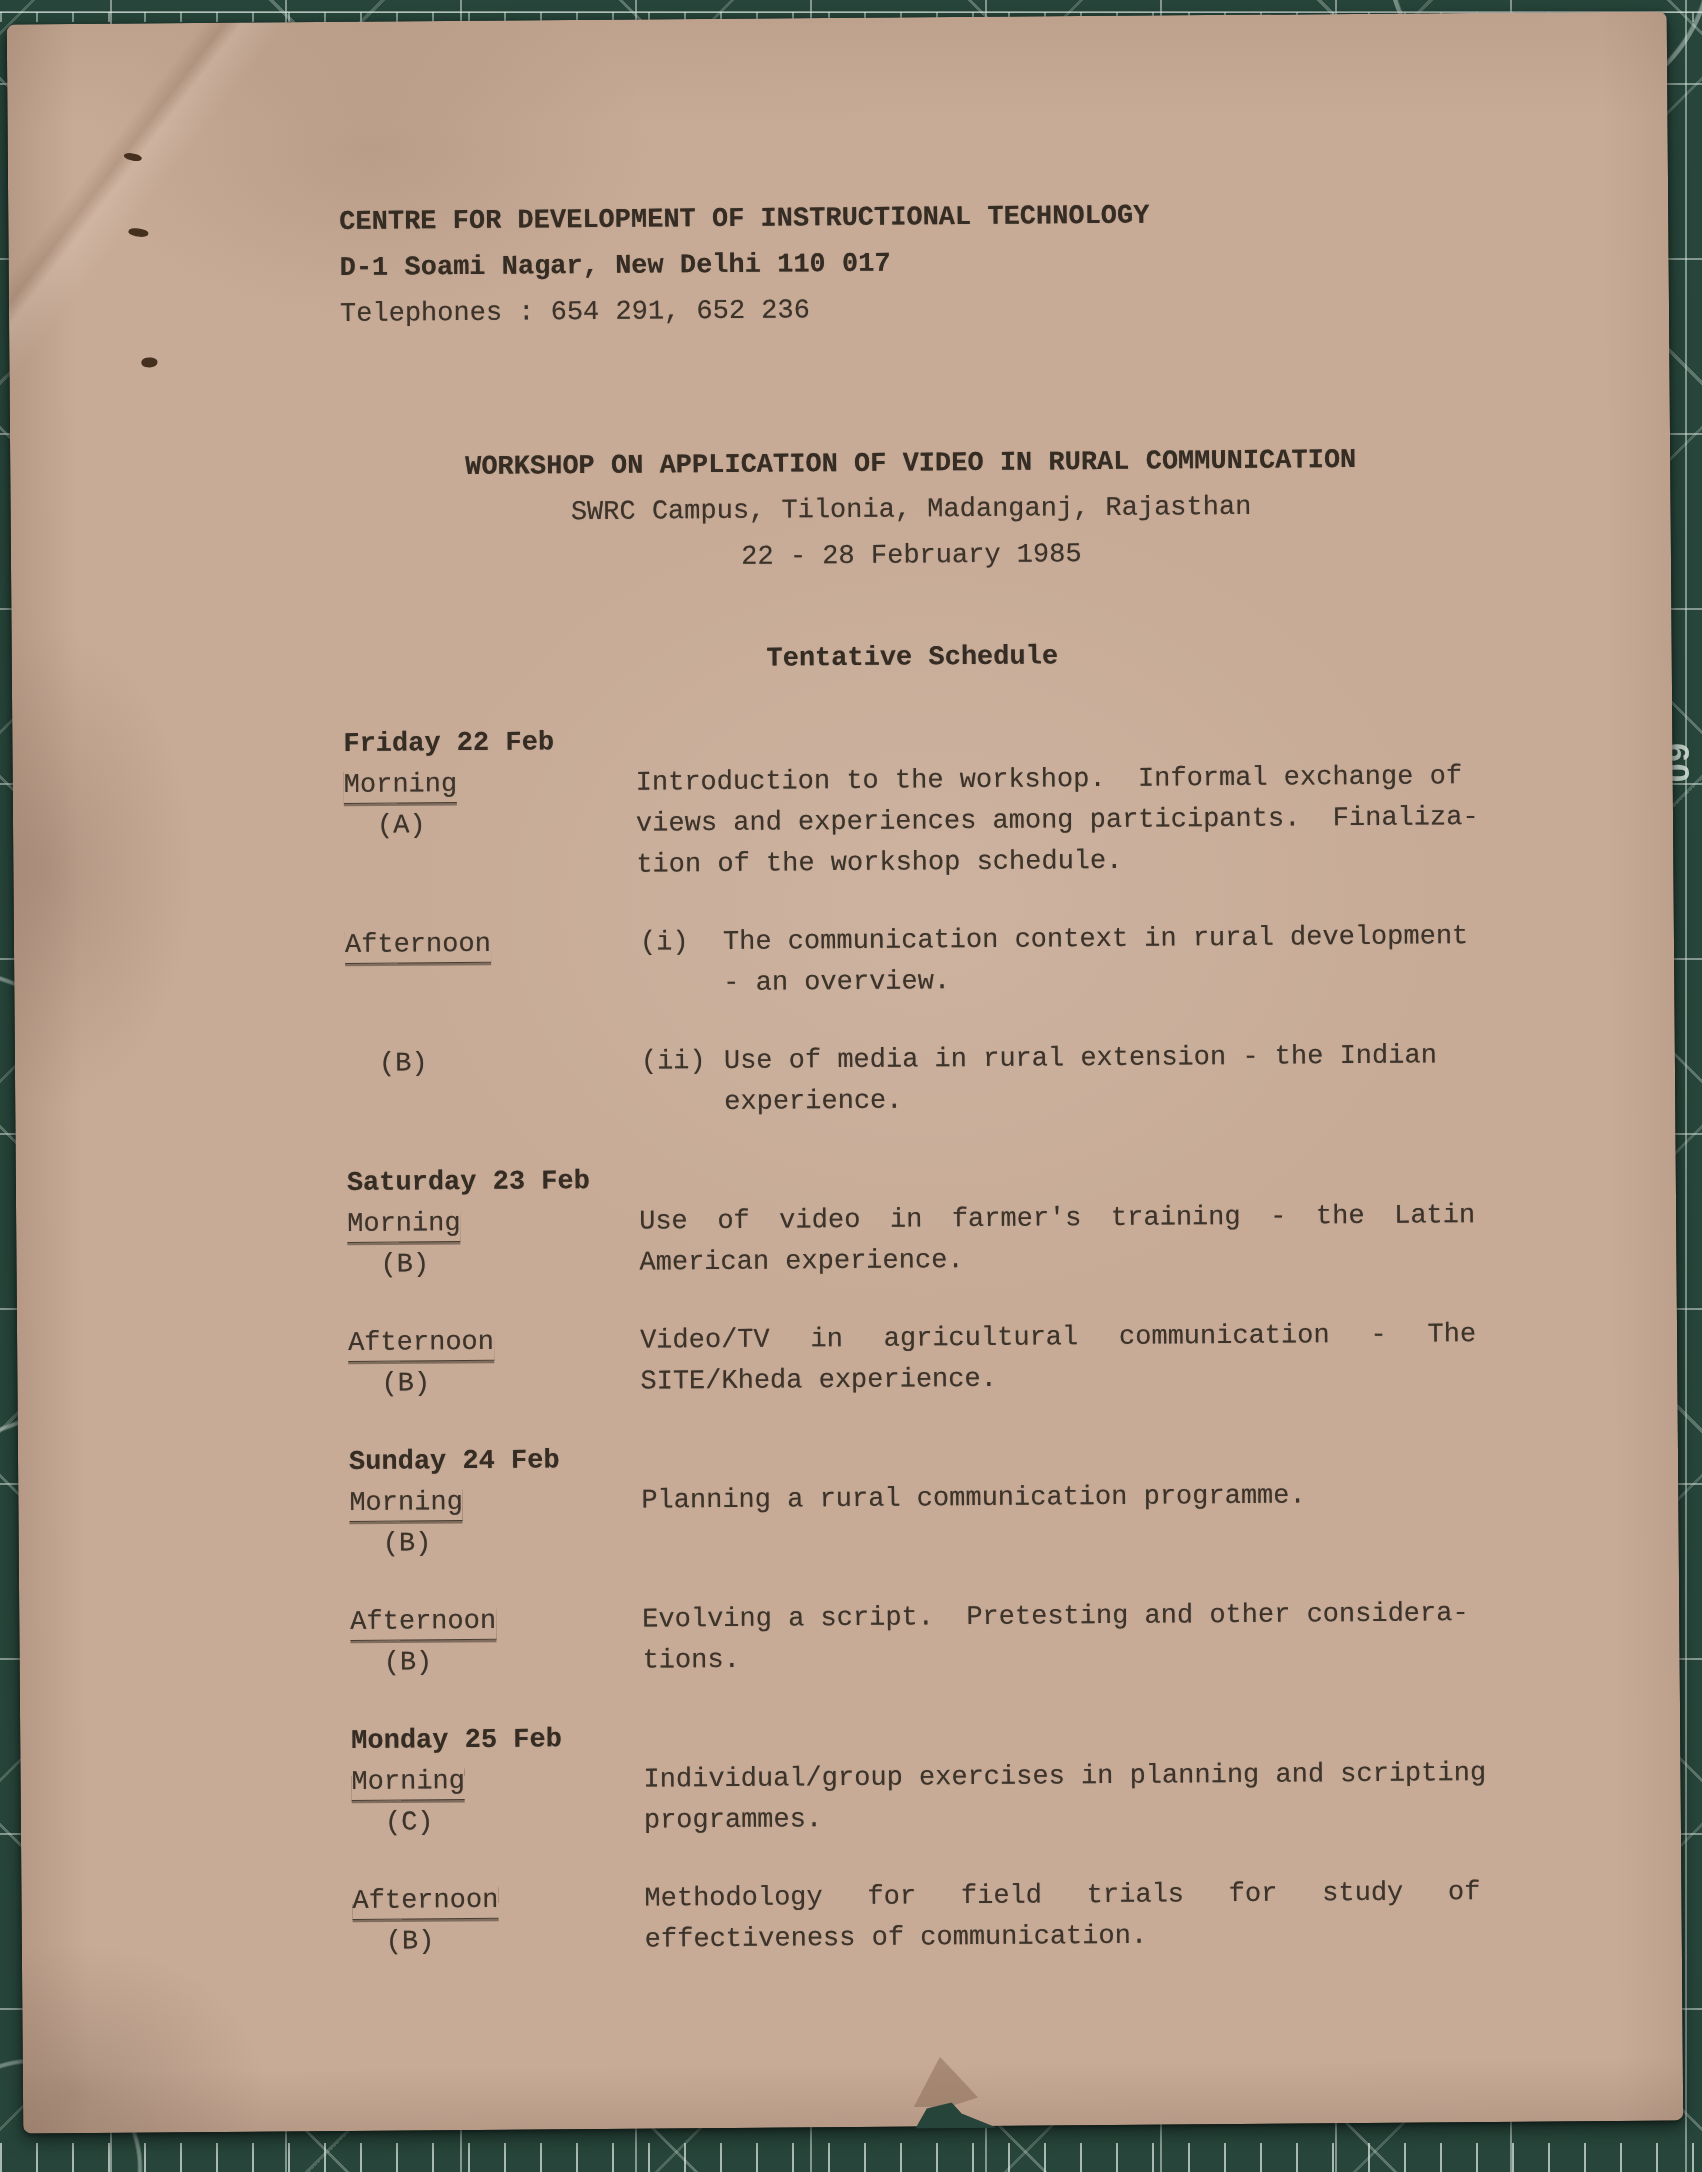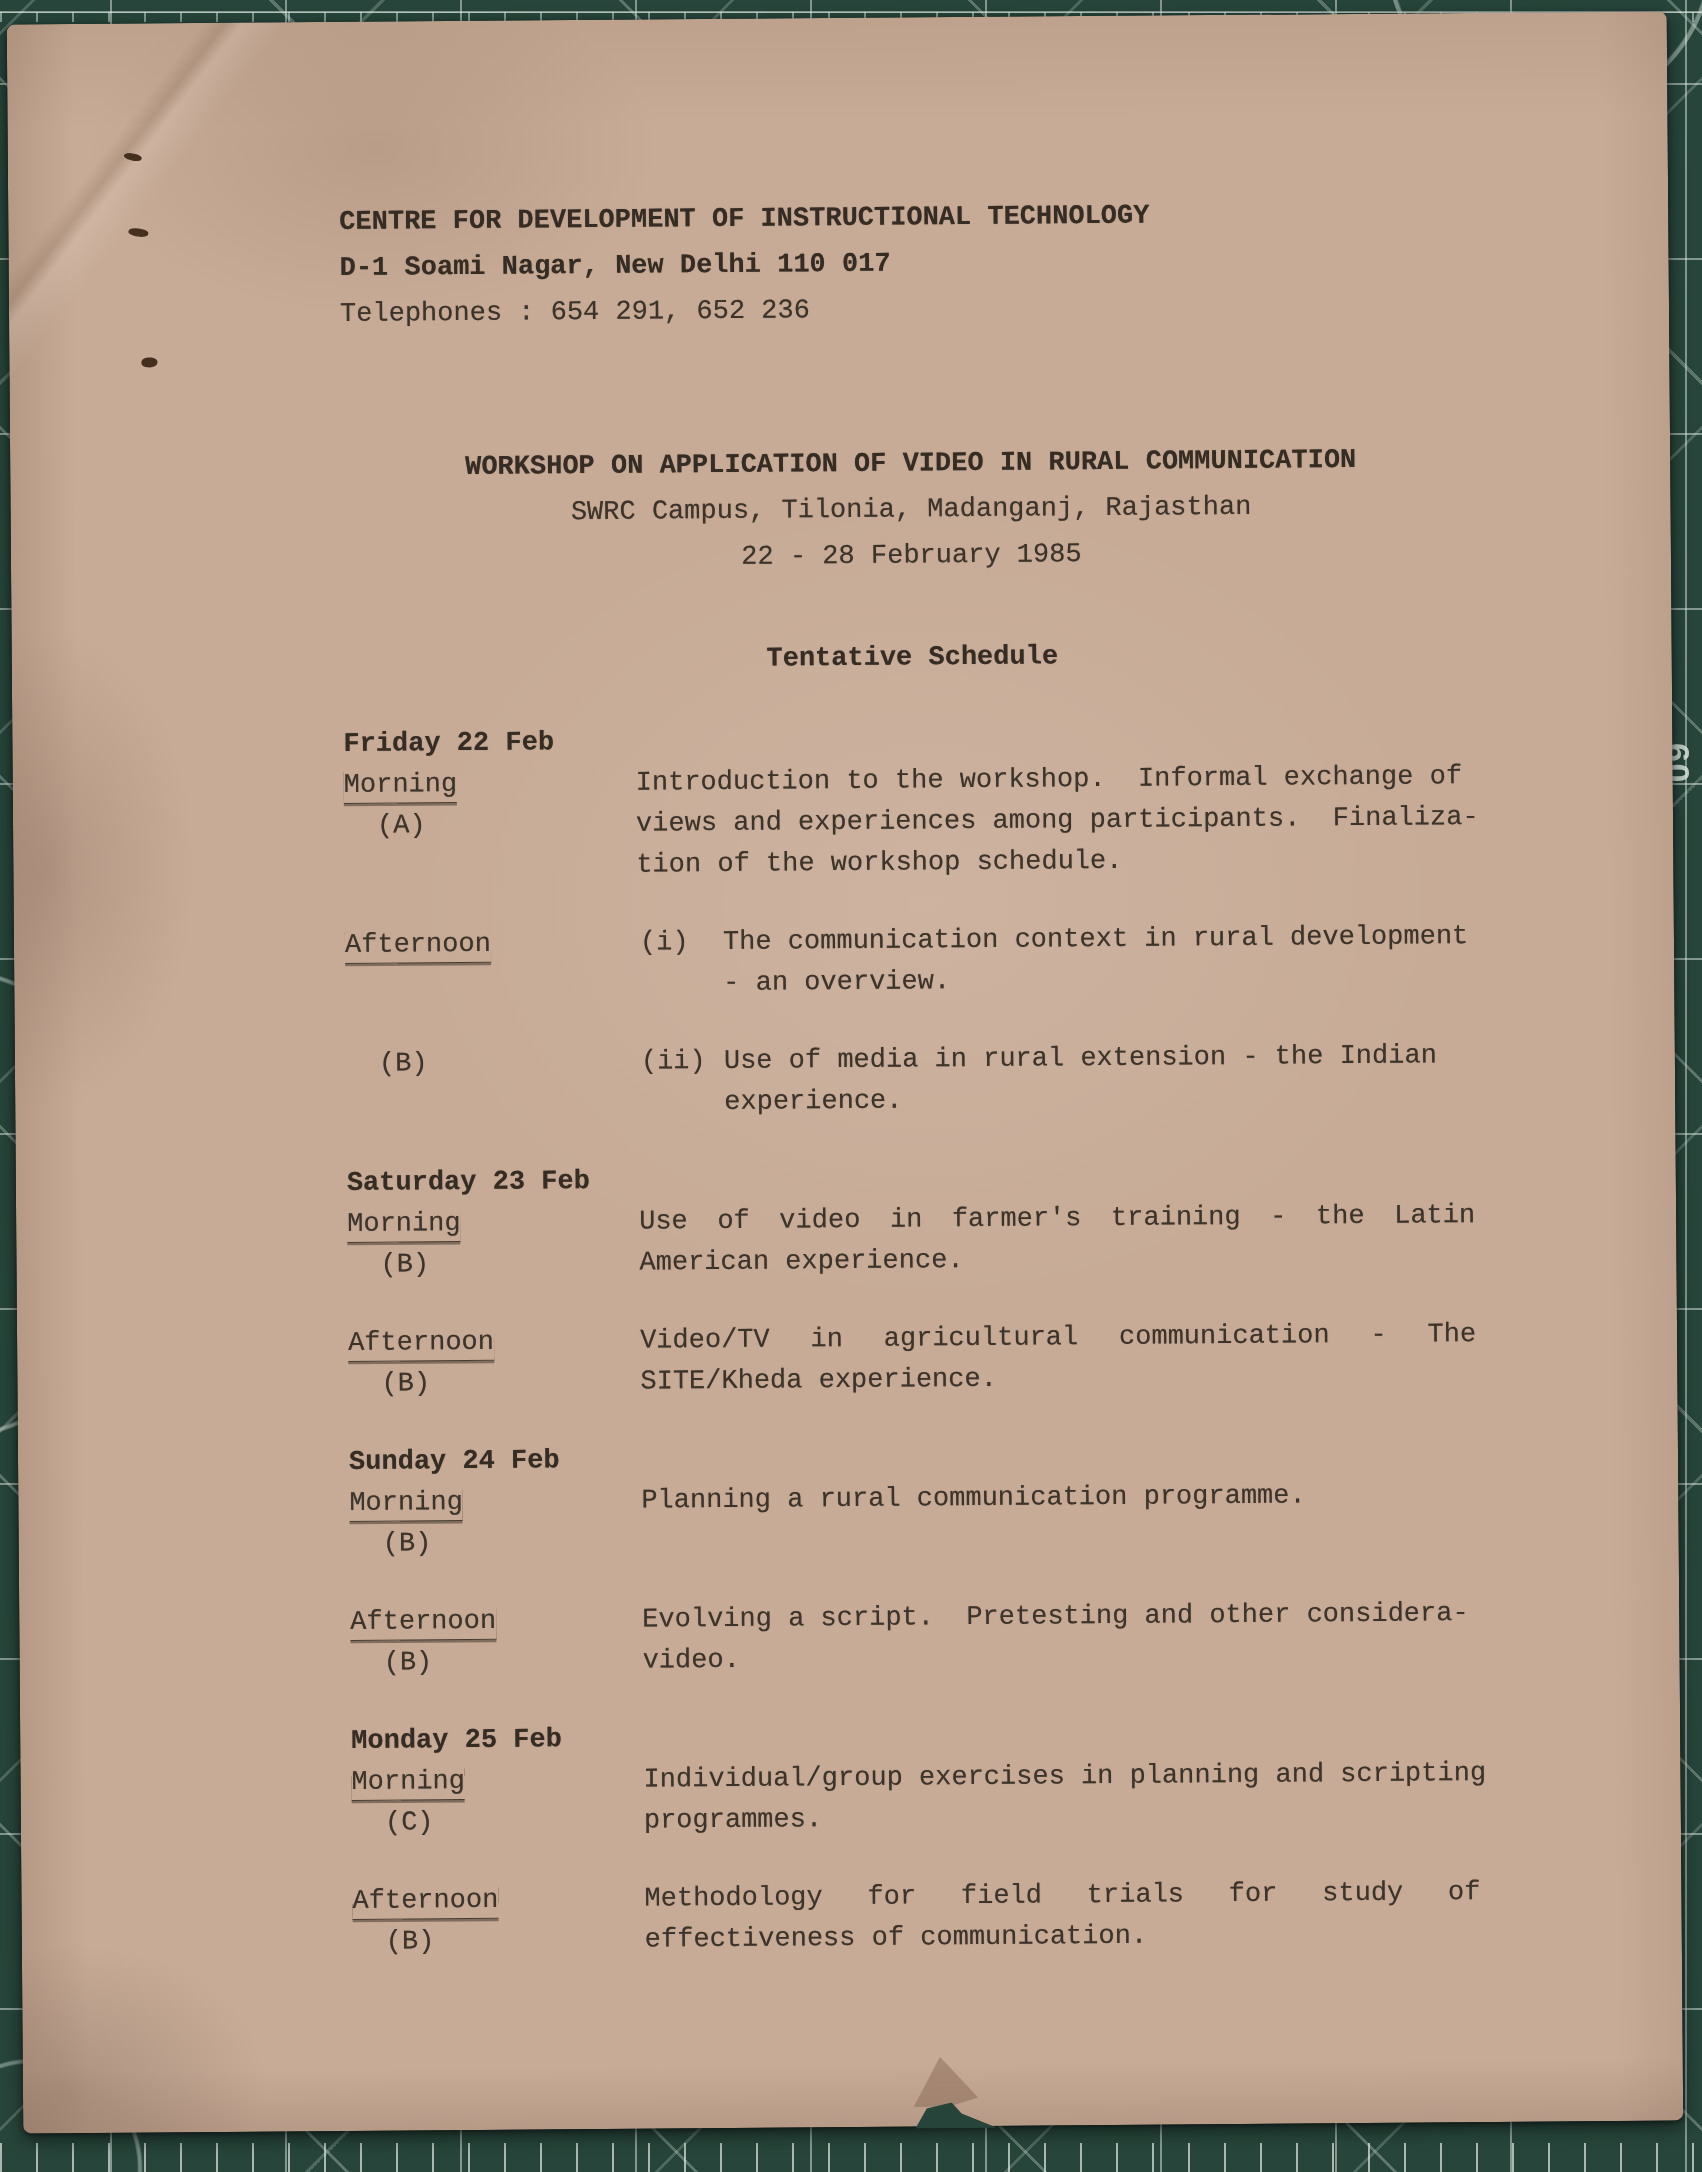--- a/index.html
+++ b/index.html
@@ -225,21 +225,21 @@
           <span class="col-group">(B)</span>
         </div>
       </div>
       <div class="schedule-block">
         <div class="row">
           <span class="col-left"><span class="u">Afternoon</span></span>
           <span class="col-text">Evolving a script.  Pretesting and other considera-</span>
         </div>
         <div class="row">
           <span class="col-group">(B)</span>
-          <span class="col-text">video.</span>
+          <span class="col-text">tions.</span>
         </div>
       </div>
       <div class="schedule-block">
         <div class="row">
           <span class="col-day">Monday 25 Feb</span>
         </div>
         <div class="row">
           <span class="col-left"><span class="u">Morning</span></span>
           <span class="col-text">Individual/group exercises in planning and scripting</span>
         </div>

